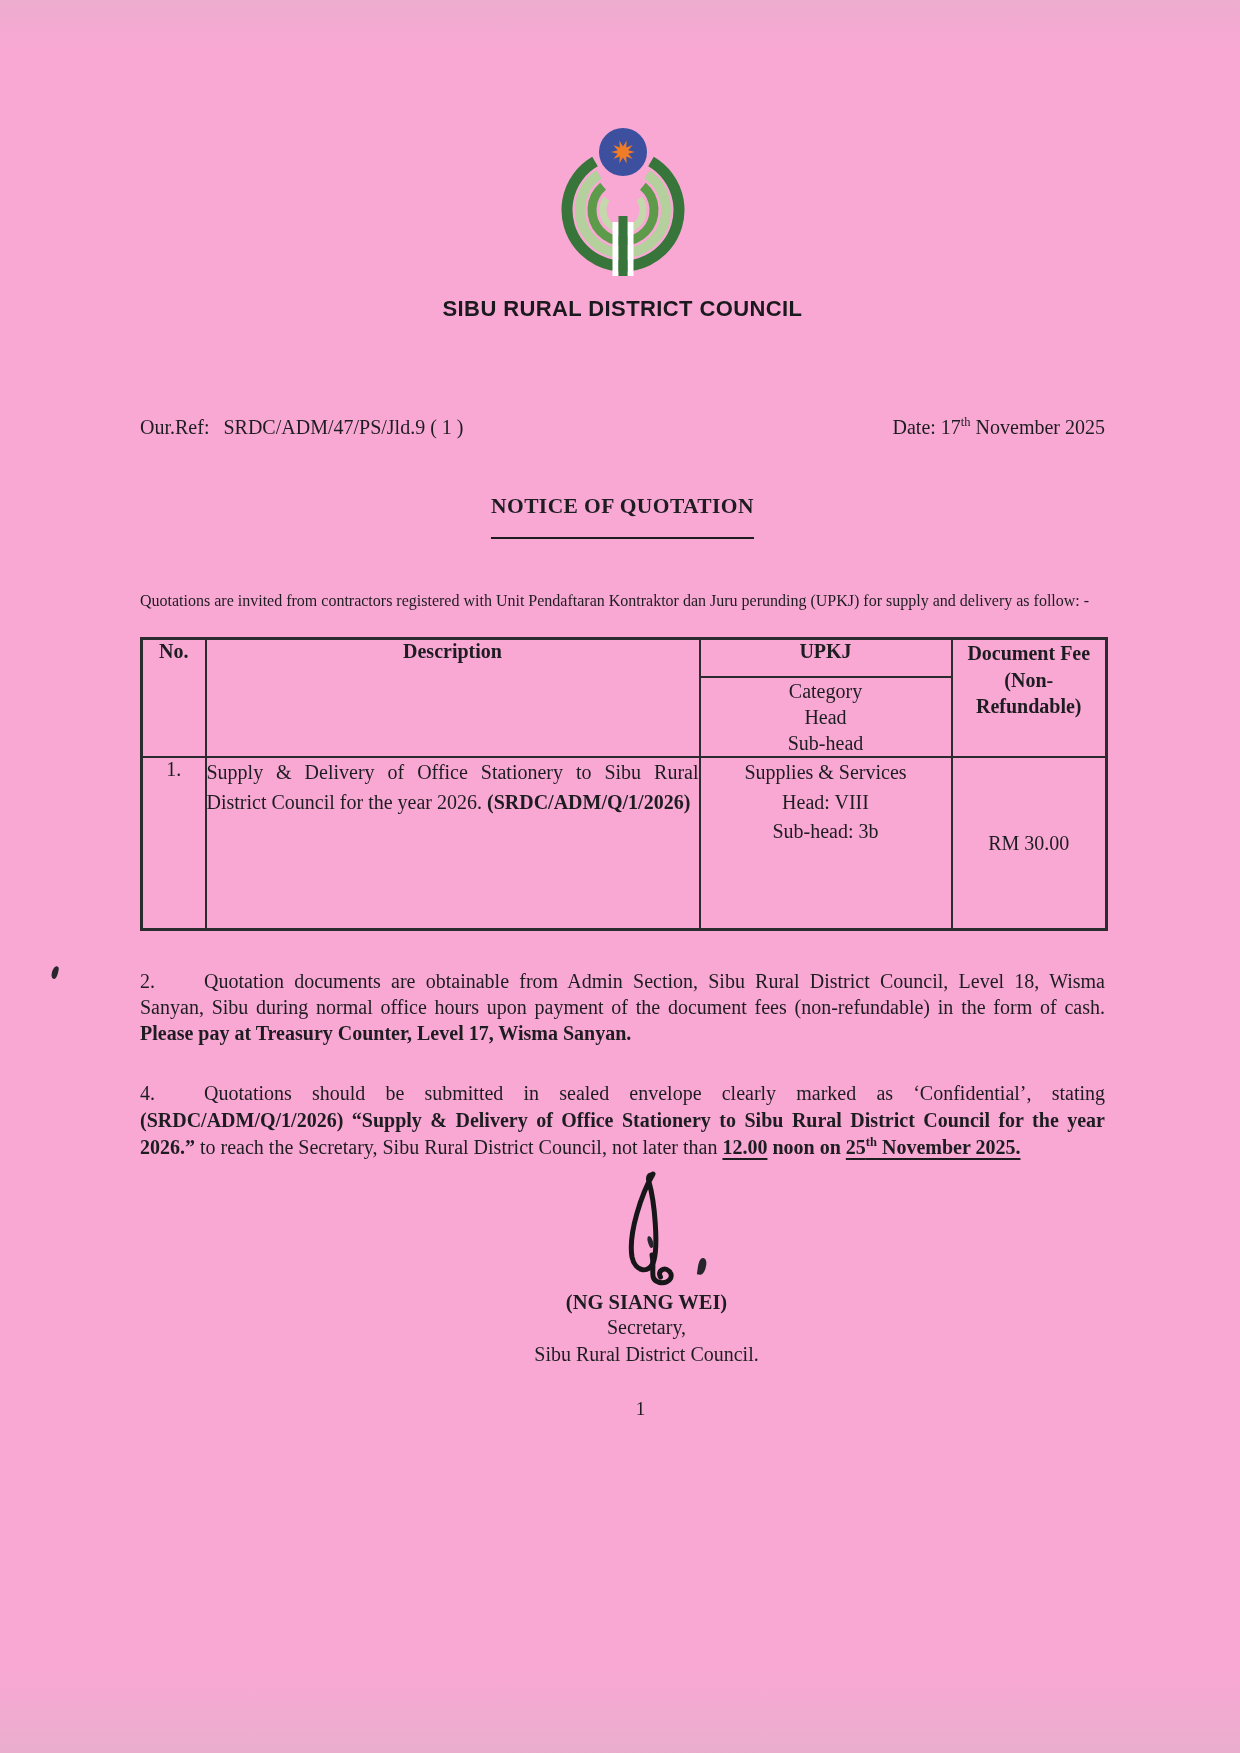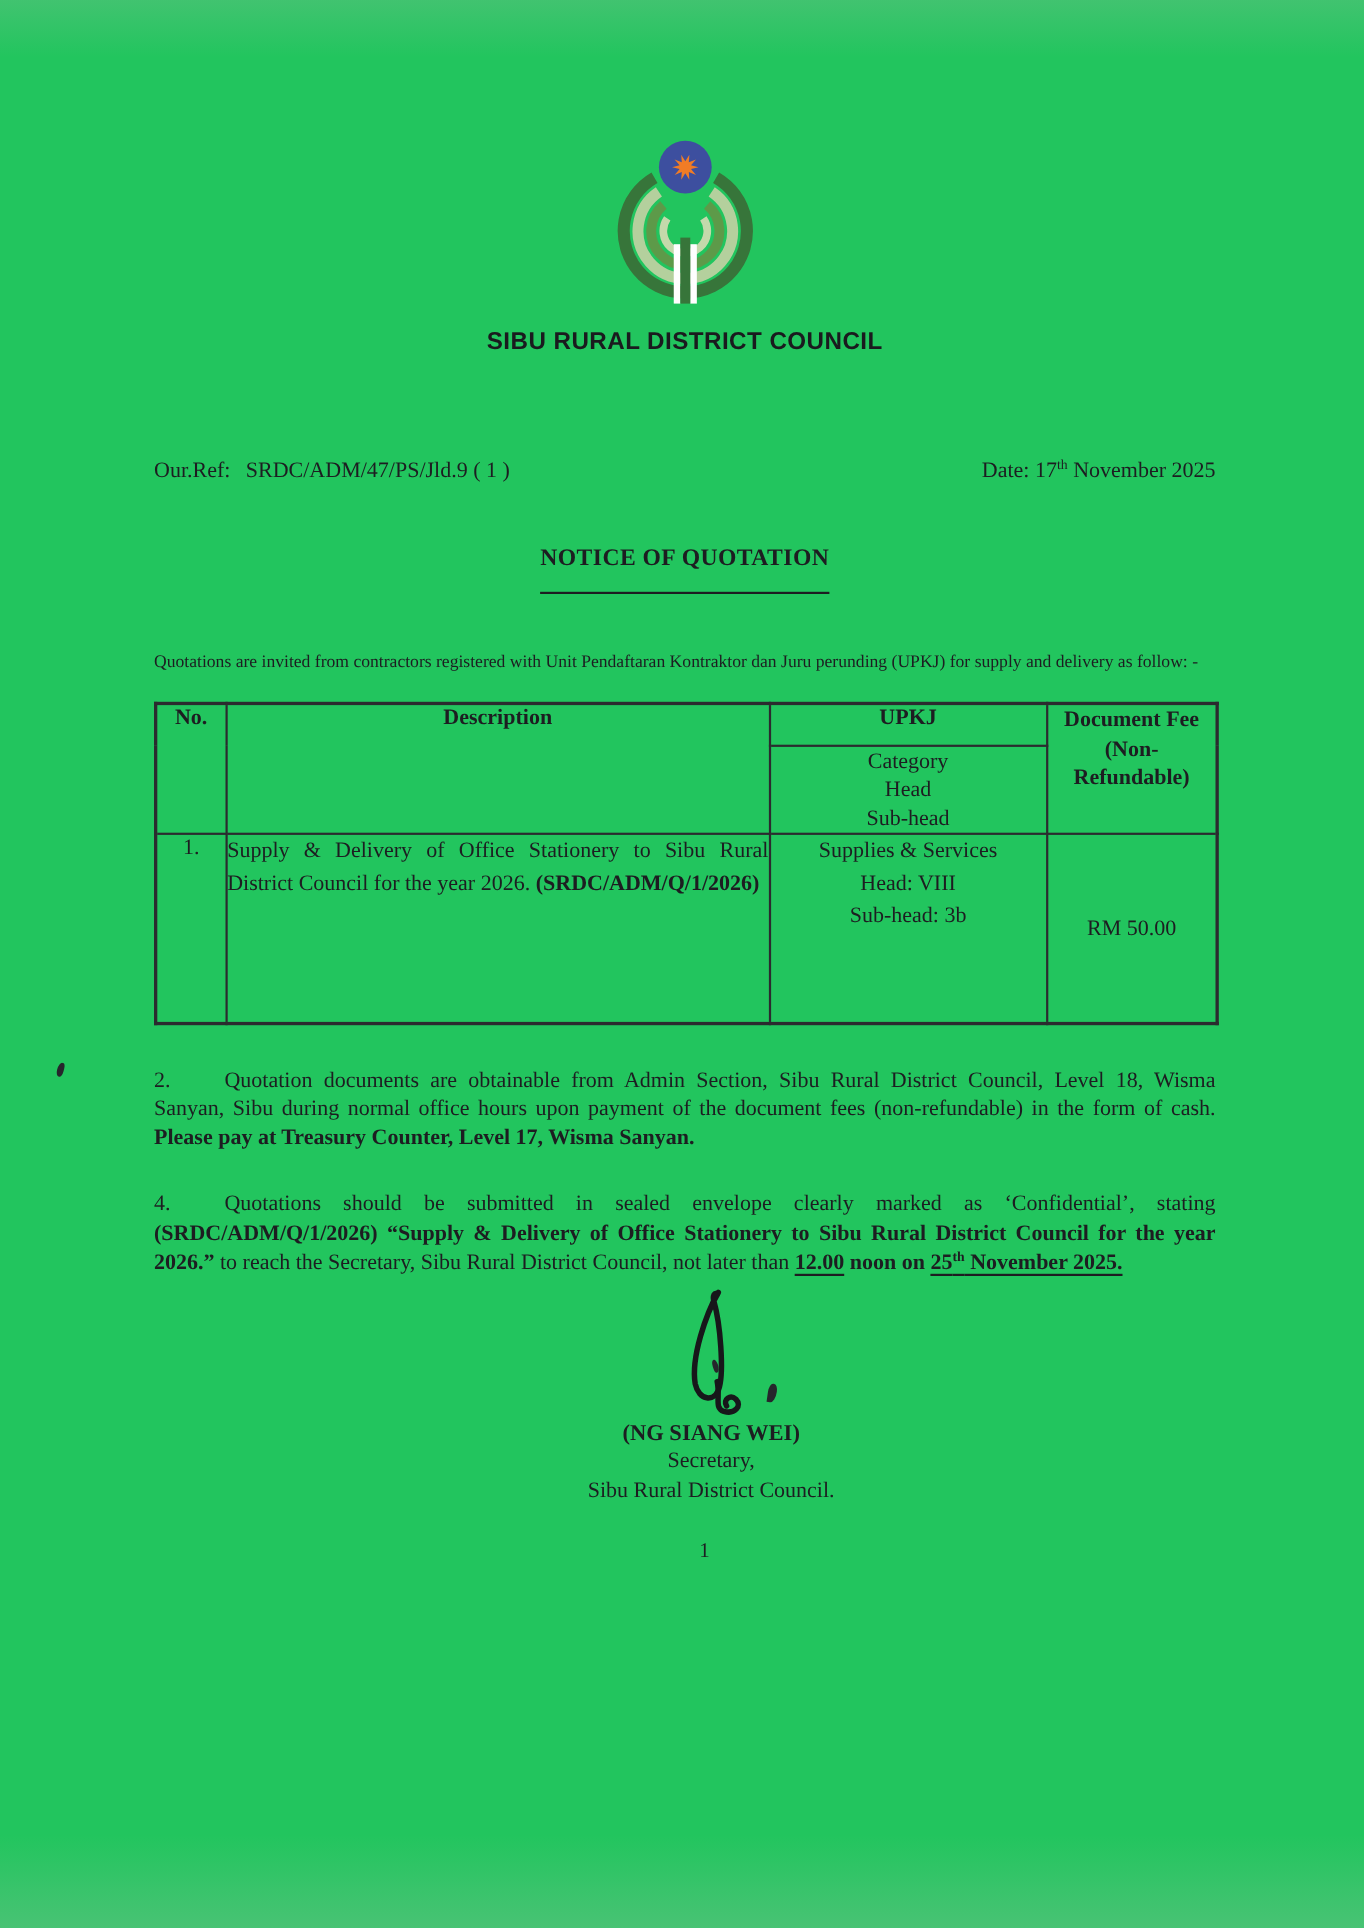--- a/index.html
+++ b/index.html
@@ -1,18 +1,18 @@
 <!DOCTYPE html>
 <html><head>
 <meta charset="utf-8">
 <style>
   html,body { margin:0; padding:0; }
   body { width:1240px; height:1753px; background:#ffffff; overflow:hidden; }
   .page {
-    position:relative; width:1240px; height:1753px; background:#22c55e;
+    position:relative; width:1240px; height:1753px; background:#f9a8d4;
     font-family:"Liberation Serif", serif; color:#1d1d21;
   }
   .shade-top { position:absolute; top:0; left:0; right:0; height:52px;
     background:linear-gradient(180deg, rgba(188,188,182,0.20), rgba(255,255,255,0)); }
   .shade-bottom { position:absolute; bottom:0; left:0; right:0; height:85px;
     background:linear-gradient(0deg, rgba(188,188,182,0.25), rgba(255,255,255,0)); }
 
   .content { position:absolute; left:140px; top:0; width:965px; }
 
   .letterhead { padding-top:126px; text-align:center; }
@@ -130,21 +130,21 @@
           </td>
         </tr>
         <tr>
           <td class="b-no">1.</td>
           <td class="b-desc"><span>Supply &amp; Delivery of Office Stationery to Sibu Rural District Council for the year 2026.</span> <b>(SRDC/ADM/Q/1/2026)</b></td>
           <td class="b-upkj">
             <div>Supplies &amp; Services</div>
             <div>Head: VIII</div>
             <div>Sub-head: 3b</div>
           </td>
-          <td class="b-fee">RM 50.00</td>
+          <td class="b-fee">RM 30.00</td>
         </tr>
       </tbody>
     </table>
 
     <p class="para p2"><span class="pnum">2.</span><span>Quotation documents are obtainable from Admin Section, Sibu Rural District Council, Level 18, Wisma Sanyan, Sibu during normal office hours upon payment of the document fees (non-refundable) in the form of cash. </span><b>Please pay at Treasury Counter, Level 17, Wisma Sanyan.</b></p>
 
 
     <p class="para p4"><span class="pnum">4.</span><span>Quotations should be submitted in sealed envelope clearly marked as ‘Confidential’, stating </span><b>(SRDC/ADM/Q/1/2026) “Supply &amp; Delivery of Office Stationery to Sibu Rural District Council for the year 2026.”</b><span> to reach the Secretary, Sibu Rural District Council, not later than </span><b class="ul">12.00</b><b> noon on </b><b class="ul"><span>25</span><sup class="ord">th</sup><span> November 2025.</span></b></p>
 
 

